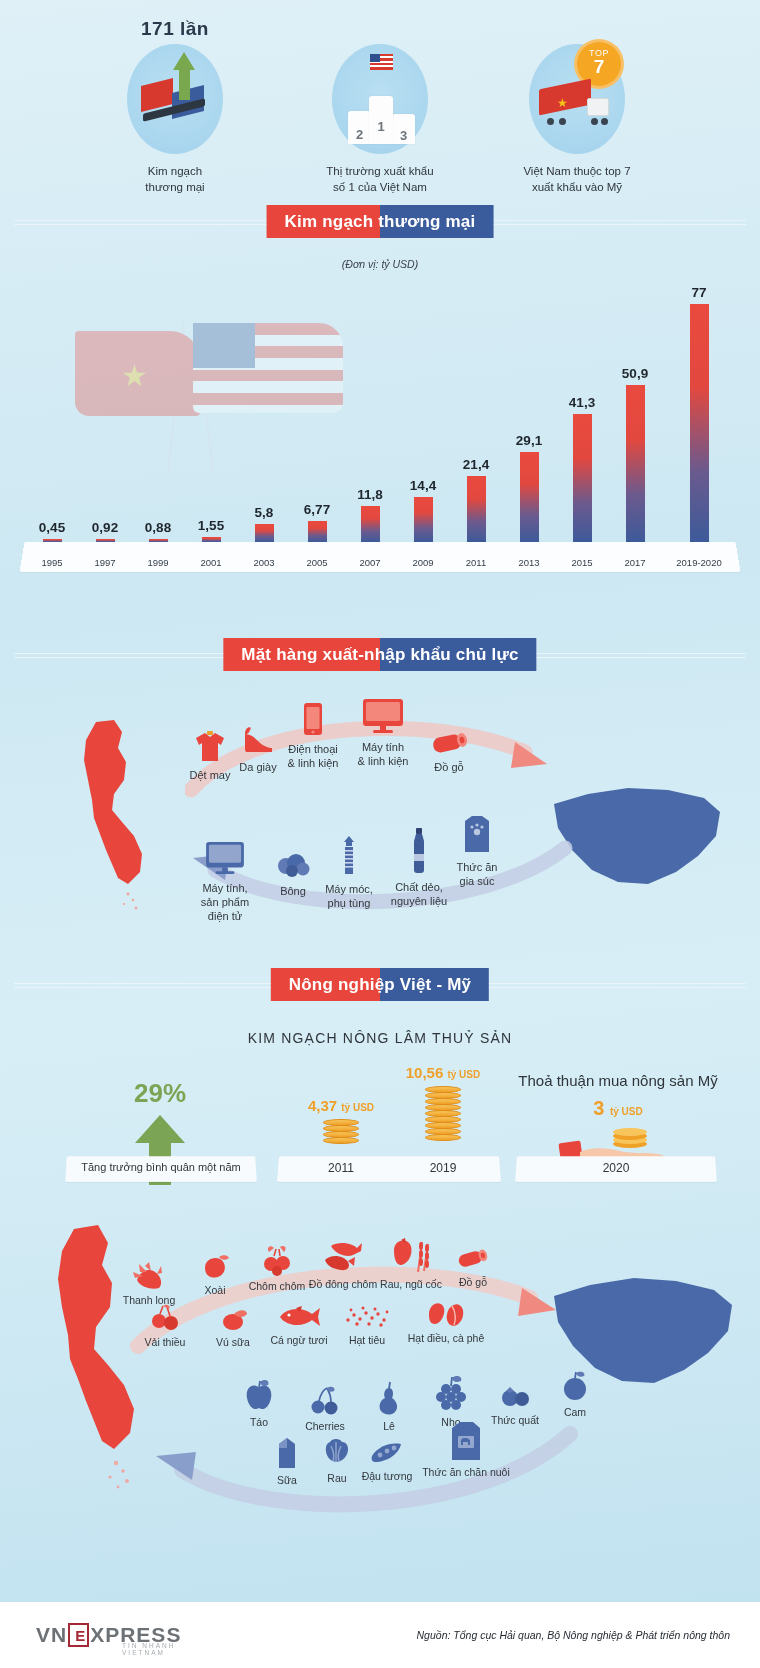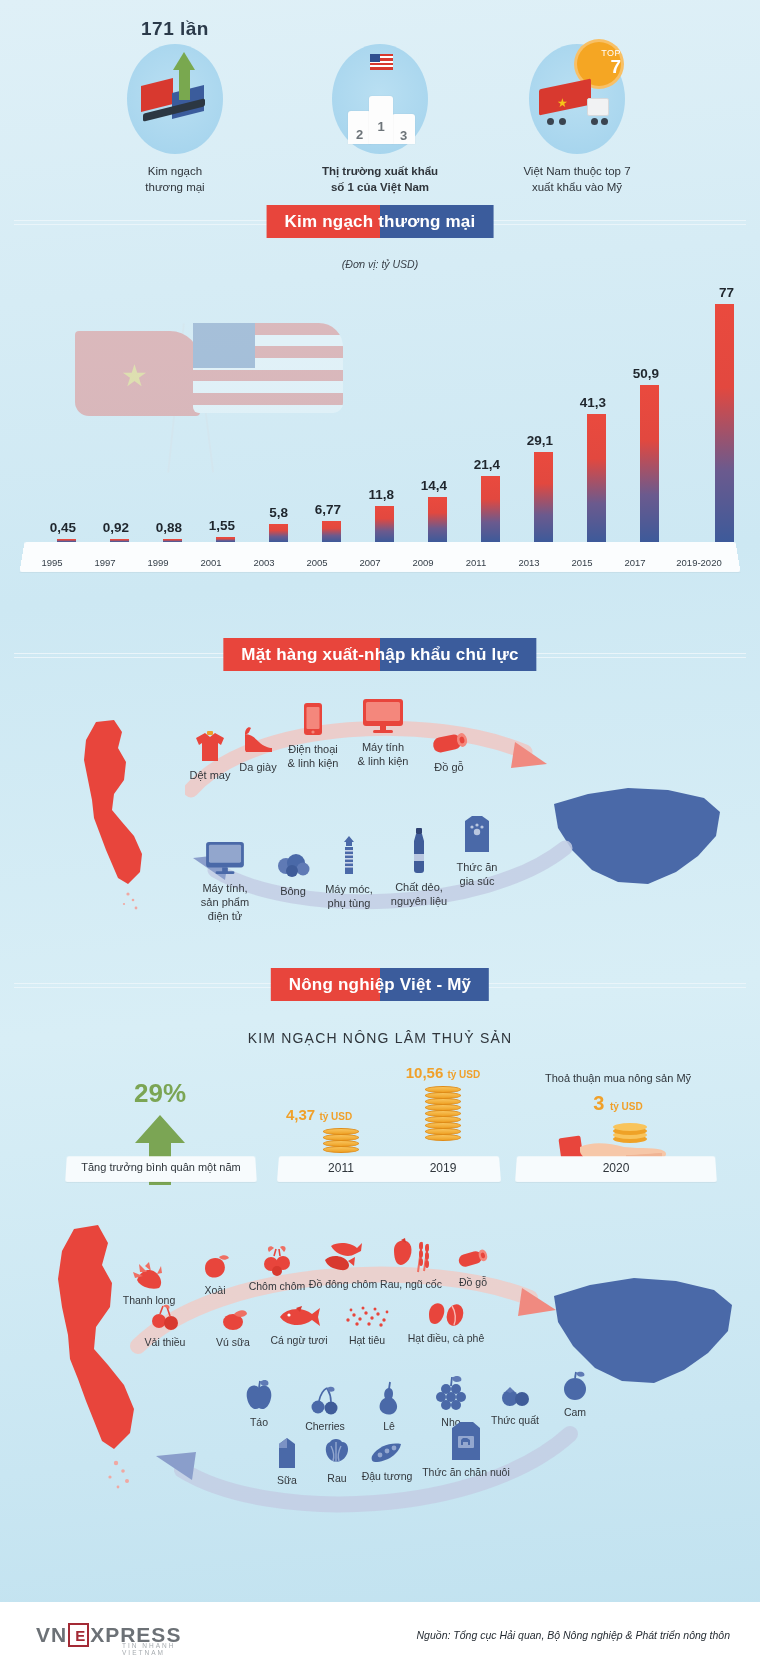--- a/index.html
+++ b/index.html
@@ -47,21 +47,21 @@
   }
   .us-flag-sm::before{content:"";position:absolute;left:0;top:0;width:10px;height:8px;background:#2f4f8f;}
 
   
   .truck { position:absolute; left:10px; top:40px; width:76px; height:40px; }
   .truck-box { position:absolute; left:0; top:0; width:52px; height:26px; background:#d8392f; transform: skewY(-12deg); border-radius:2px;}
   .truck-star{ position:absolute; left:18px; top:12px; color:#f5c518; font-size:12px; }
   .truck-cab { position:absolute; left:48px; top:14px; width:22px; height:18px; background:#f1f2f3; border:1px solid #d6d9dc; border-radius:2px;}
   .truck-wheel{ position:absolute; bottom:-1px; width:7px;height:7px;border-radius:50%;background:#3a4450;}
   .badge-top7 { position:absolute; right:4px; top:-2px; width:44px; height:44px; border-radius:50%;
-     background:#f5a623; color:#fff; text-align:right; box-shadow: 0 0 0 3px #f8c066;}
+     background:#f5a623; color:#fff; text-align:center; box-shadow: 0 0 0 3px #f8c066;}
   .badge-top7 .t { font-size:9px; letter-spacing:.5px; margin-top:6px; }
   .badge-top7 .n { font-size:19px; font-weight:bold; line-height:.9; }
 
   
   .banner-wrap { position:absolute; left:0; width:760px; height:34px; }
   .banner-rule { position:absolute; top:15px; left:14px; width:732px; height:5px;
       border-top:1.5px solid #eaf5fa; border-bottom:1.5px solid #eaf5fa; }
   .banner {
      position:absolute; left:50%; transform:translateX(-50%); top:0; height:33px;
      display:flex; align-items:center; justify-content:center; padding:0 18px;
@@ -77,21 +77,21 @@
   .vn-star { position:absolute; left:46px; top:30px; color:#f5c518; font-size:30px; line-height:1; }
   .us-flag { position:absolute; left:118px; top:0; width:150px; height:90px;
      background: linear-gradient(#e8453c 0 13%, #fff 13% 26%, #e8453c 26% 39%, #fff 39% 52%, #e8453c 52% 65%, #fff 65% 78%, #e8453c 78% 91%, #fff 91% 100%);
      border-radius:4px 24px 10px 6px; }
   .us-flag::before{content:"";position:absolute;left:0;top:0;width:62px;height:45px;background:#3b5c9c;}
   .pole { position:absolute; left:100px; top:0; width:2px; height:150px; background:#d8dfe4; transform:rotate(6deg);}
   .pole2{ position:absolute; left:128px; top:0; width:2px; height:150px; background:#d8dfe4; transform:rotate(-7deg);}
 
   .plot { position:absolute; left:28px; bottom:46px; width:706px; height:270px;
           display:flex; align-items:flex-end; justify-content:space-between; }
-  .bar-col { width:48px; display:flex; flex-direction:column; align-items:flex-end; }
+  .bar-col { width:48px; display:flex; flex-direction:column; align-items:center; }
   .bar-val { font-size:13.5px; font-weight:bold; color:#1f262d; margin-bottom:4px; white-space:nowrap;}
   .bar { width:19px; background: linear-gradient(#ea4a3e 0%, #e2483f 35%, #6b5a8e 70%, #3d5a9a 100%); }
   .axis-plate { position:absolute; left:22px; bottom:16px; width:716px; height:30px;
       background:#fbfdfe; border-radius:2px;
       box-shadow: 0 1px 0 rgba(0,0,0,.04);
       transform: perspective(300px) rotateX(8deg);
   }
   .axis-labels { position:absolute; left:28px; bottom:20px; width:706px;
       display:flex; justify-content:space-between; }
   .axis-labels span { width:48px; text-align:center; font-size:9.5px; color:#36404a; }
@@ -108,21 +108,21 @@
   
   .s3 { position:absolute; left:0; top:968px; width:760px; height:600px; }
   .kim-head { position:absolute; top:62px; width:760px; text-align:center;
      font-size:14px; letter-spacing:1.2px; color:#2f353b; }
   .stat-plate { position:absolute; height:26px; background:#f7fbfd; border-radius:2px;
       transform: perspective(260px) rotateX(10deg); box-shadow:0 1px 0 rgba(0,0,0,.04); }
   .pct { font-size:26px; font-weight:bold; color:#7ba554; }
   .coin-amt { font-size:15px; font-weight:bold; color:#f0a02a; white-space:nowrap; }
   .coin-amt small { font-size:10px; font-weight:bold; }
   .year-lbl { font-size:12px; color:#2f353b; }
-  .deal-title { font-size:11px; color:#2f353b; white-space:nowrap; }
+  .deal-title { font-size:15px; color:#2f353b; white-space:nowrap; }
 
   .coin-stack { display:flex; flex-direction:column-reverse; align-items:center; }
   .coin { width:36px; height:7px; border-radius:50%/50%;
       background: linear-gradient(#f8c45c, #efa227); border:1px solid #e08c17; margin-top:-1px; }
 
   
   .map-vn2 { position:absolute; left:50px; top:255px; width:96px; height:290px; }
   .map-us2 { position:absolute; right:22px; top:300px; width:190px; height:130px; }
 
   .prod { position:absolute; text-align:center; width:74px; }
@@ -166,21 +166,21 @@
     <div class="hero-item" style="left:275px;top:0;">
       <div style="height:26px;"></div>
       <div class="hero-circle">
         <div class="podium">
           <div class="us-flag-sm"></div>
           <div class="pod pod2">2</div>
           <div class="pod pod1">1</div>
           <div class="pod pod3">3</div>
         </div>
       </div>
-      <div class="hero-cap" style="white-space:pre-line;font-weight:bold;">Thị trường xuất khẩu
+      <div class="hero-cap" style="white-space:pre-line;">Thị trường xuất khẩu
 số 1 của Việt Nam</div>
     </div>
 
     <div class="hero-item" style="left:472px;top:0;">
       <div style="height:26px;"></div>
       <div class="hero-circle">
         <div class="badge-top7">
           <div class="t">TOP</div>
           <div class="n">7</div>
         </div>
@@ -434,21 +434,21 @@
 
     <div style="position:absolute;left:60px;top:110px;width:200px;text-align:center;">
       <div class="pct">29%</div>
       <svg width="54" height="74" viewBox="0 0 54 74" style="margin-top:4px;">
         <path fill="#7ba554" d="M27 2 L52 30 L38 30 L38 72 L16 72 L16 30 L2 30 Z"></path>
       </svg>
     </div>
     <div class="stat-plate" style="left:66px;top:188px;width:190px;"></div>
     <div style="position:absolute;left:66px;top:193px;width:190px;text-align:center;font-size:11px;color:#2f353b;">Tăng trưởng bình quân một năm</div>
 
-    <div style="position:absolute;left:286px;top:138px;width:110px;text-align:left;">
+    <div style="position:absolute;left:286px;top:129px;width:110px;text-align:center;">
       <div class="coin-amt"><span>4,37</span>
         <small>tỷ USD</small></div>
       <div class="coin-stack" id="coins2011" style="margin-top:6px;">
           <div class="coin"></div>
           <div class="coin"></div>
           <div class="coin"></div>
           <div class="coin"></div>
         </div>
     </div>
 

